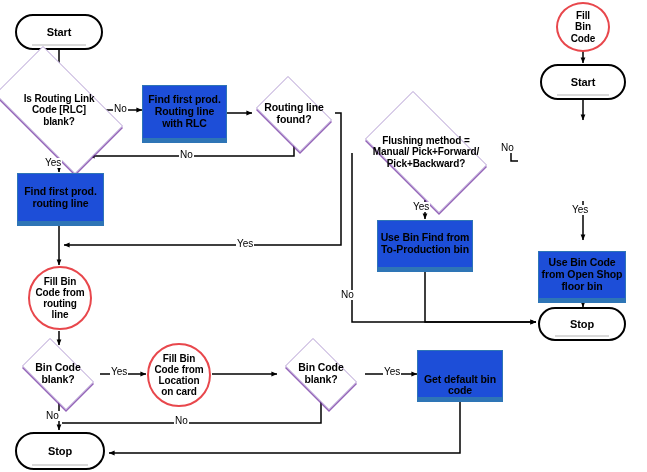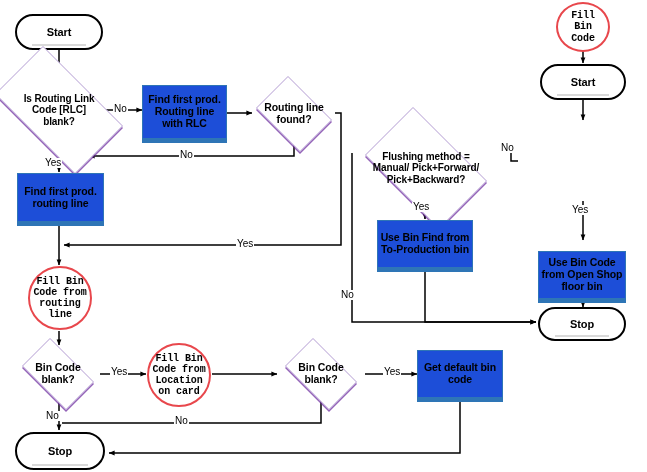--- a/index.html
+++ b/index.html
@@ -37,21 +37,21 @@
     background:#1d4ed8;
   }
   .proc .lbl{font-size:10.5px;}
 
   
   .circ{
     border:2.5px solid #e8474c;
     border-radius:50%;
     background:#ffffff;
   }
-  .circ .lbl{font-size:10px;font-family:Liberation Mono, monospace;}
+  .circ .lbl{font-size:10px;}
 
   
   .dec{background:transparent;}
   .dec .dshape{
     position:absolute;left:0;top:0;width:100%;height:100%;
     background:#ffffff;
     border:1.6px solid #9b7cc4;
     transform:rotate(45deg) scale(0.7071);
     transform-origin:center center;
     box-sizing:border-box;
@@ -172,41 +172,41 @@
 Location
 on card</span>
   </div>
 
   <div class="node dec small" style="left:277px;top:346px;width:88px;height:56px;">
     <div class="dshape"></div>
     <span class="lbl">Bin Code
 blank?</span>
   </div>
 
-  <div class="node proc" style="left:417px;top:350px;width:86px;height:52px;">
+  <div class="node proc" style="left:417px;top:350px;width:86px;height:52px;align-items:flex-end;">
     <span class="lbl">Get default bin
 code</span>
   </div>
 
   <div class="node term" style="left:15px;top:432px;width:90px;height:38px;">
     <span class="lbl">Stop</span>
   </div>
 
   <div class="node circ" style="left:556px;top:2px;width:54px;height:50px;">
     <span class="lbl">Fill
 Bin
 Code</span>
   </div>
 
   <div class="node term" style="left:540px;top:64px;width:86px;height:36px;">
     <span class="lbl">Start</span>
   </div>
 
 
-  <div class="node dec" style="left:352px;top:120px;width:148px;height:96px;">
+  <div class="node dec" style="left:352px;top:104px;width:148px;height:96px;">
     <div class="dshape"></div>
     <span class="lbl">Flushing method =
 Manual/ Pick+Forward/
 Pick+Backward?</span>
   </div>
 
   <div class="node proc" style="left:377px;top:220px;width:96px;height:52px;">
     <span class="lbl">Use Bin Find from
 To-Production bin</span>
   </div>

